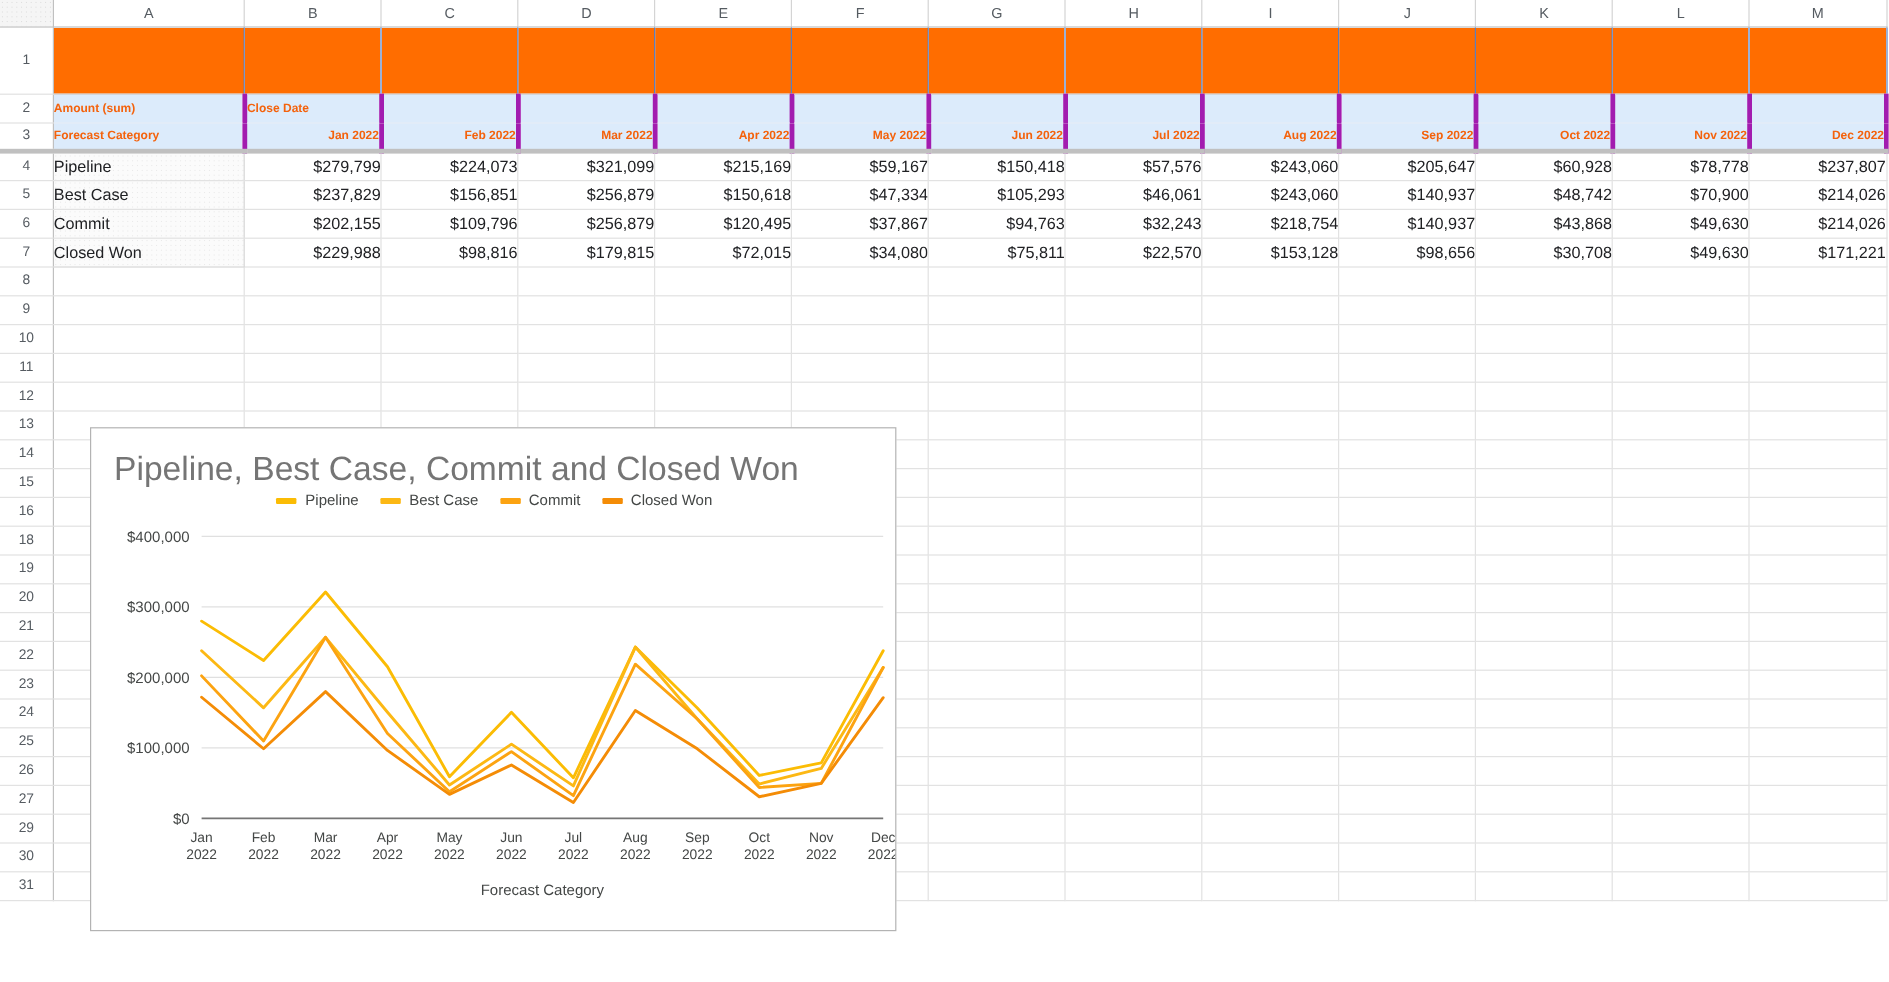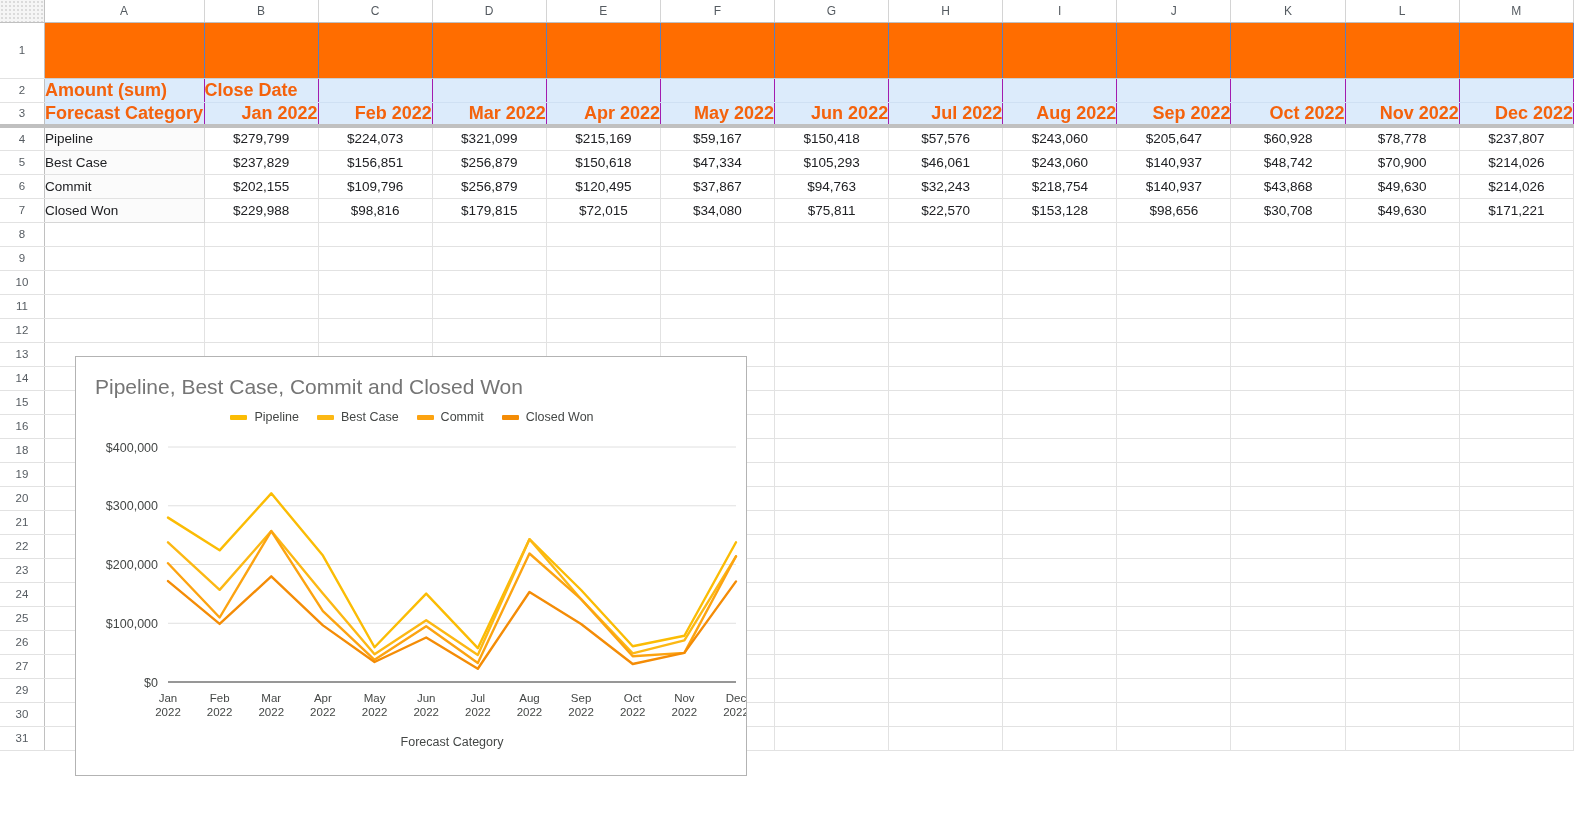--- a/index.html
+++ b/index.html
@@ -70,50 +70,50 @@
     border-right: 1px solid #5b7fbe;
     border-bottom: 1px solid #c9cdd1;
   }
   tr.row-banner td.cell.first { border-left: none; }
 
   
   tr.row-hdr td.cell {
     background: #dcebfb;
     color: #f4620c;
     font-weight: bold;
-    font-size: 18px;
-    border-right: 1px solid #a21caf;
+    font-size: 10px;
+    border-right: 4px solid #a21caf;
     border-bottom: 1px solid #cfe0f3;
   }
   tr.row-hdr td.cell.num { text-align: right; }
   tr.row-hdr.last td.cell { border-bottom: 4px solid #c0c0c0; }
   tr.row-hdr.last .rowhead { border-bottom: 4px solid #c0c0c0; }
 
   
-  tr.row-data td.cell.num { text-align: center; }
+  tr.row-data td.cell.num { text-align: right; }
   tr.row-data td.cell.labelcol {
     background:
       radial-gradient(#e6e6e6 0.6px, transparent 0.7px) 0 0/4px 4px,
       #fbfbfb;
     border-right: 1px solid #d6d6d6;
   }
   tr.row-data.lastdata td.cell.labelcol { border-bottom: 1px solid #d6d6d6; }
 
   
   #chart {
     position: absolute;
     left: 75px; top: 356px;
     width: 672px; height: 420px;
     background: #ffffff;
     border: 1px solid #b3b3b3;
     overflow: hidden;
   }
   #chart-title {
     position: absolute; left: 19px; top: 18px;
-    font-size: 21px; color: #757575; white-space: nowrap;
+    font-size: 28px; color: #757575; white-space: nowrap;
   }
   #legend {
     position: absolute; left: 0; top: 53px; width: 672px;
     display: flex; justify-content: center; align-items: center; gap: 18px;
   }
   .legend-item { display: flex; align-items: center; gap: 7px; }
   .legend-swatch { width: 17px; height: 5px; border-radius: 1px; }
   .legend-label { font-size: 12.5px; color: #444746; white-space: nowrap; }
   #plot { position: absolute; left: 0; top: 0; width: 672px; height: 420px; }
   .ylabel { font-size: 12.5px; fill: #444746; text-anchor: end; }

